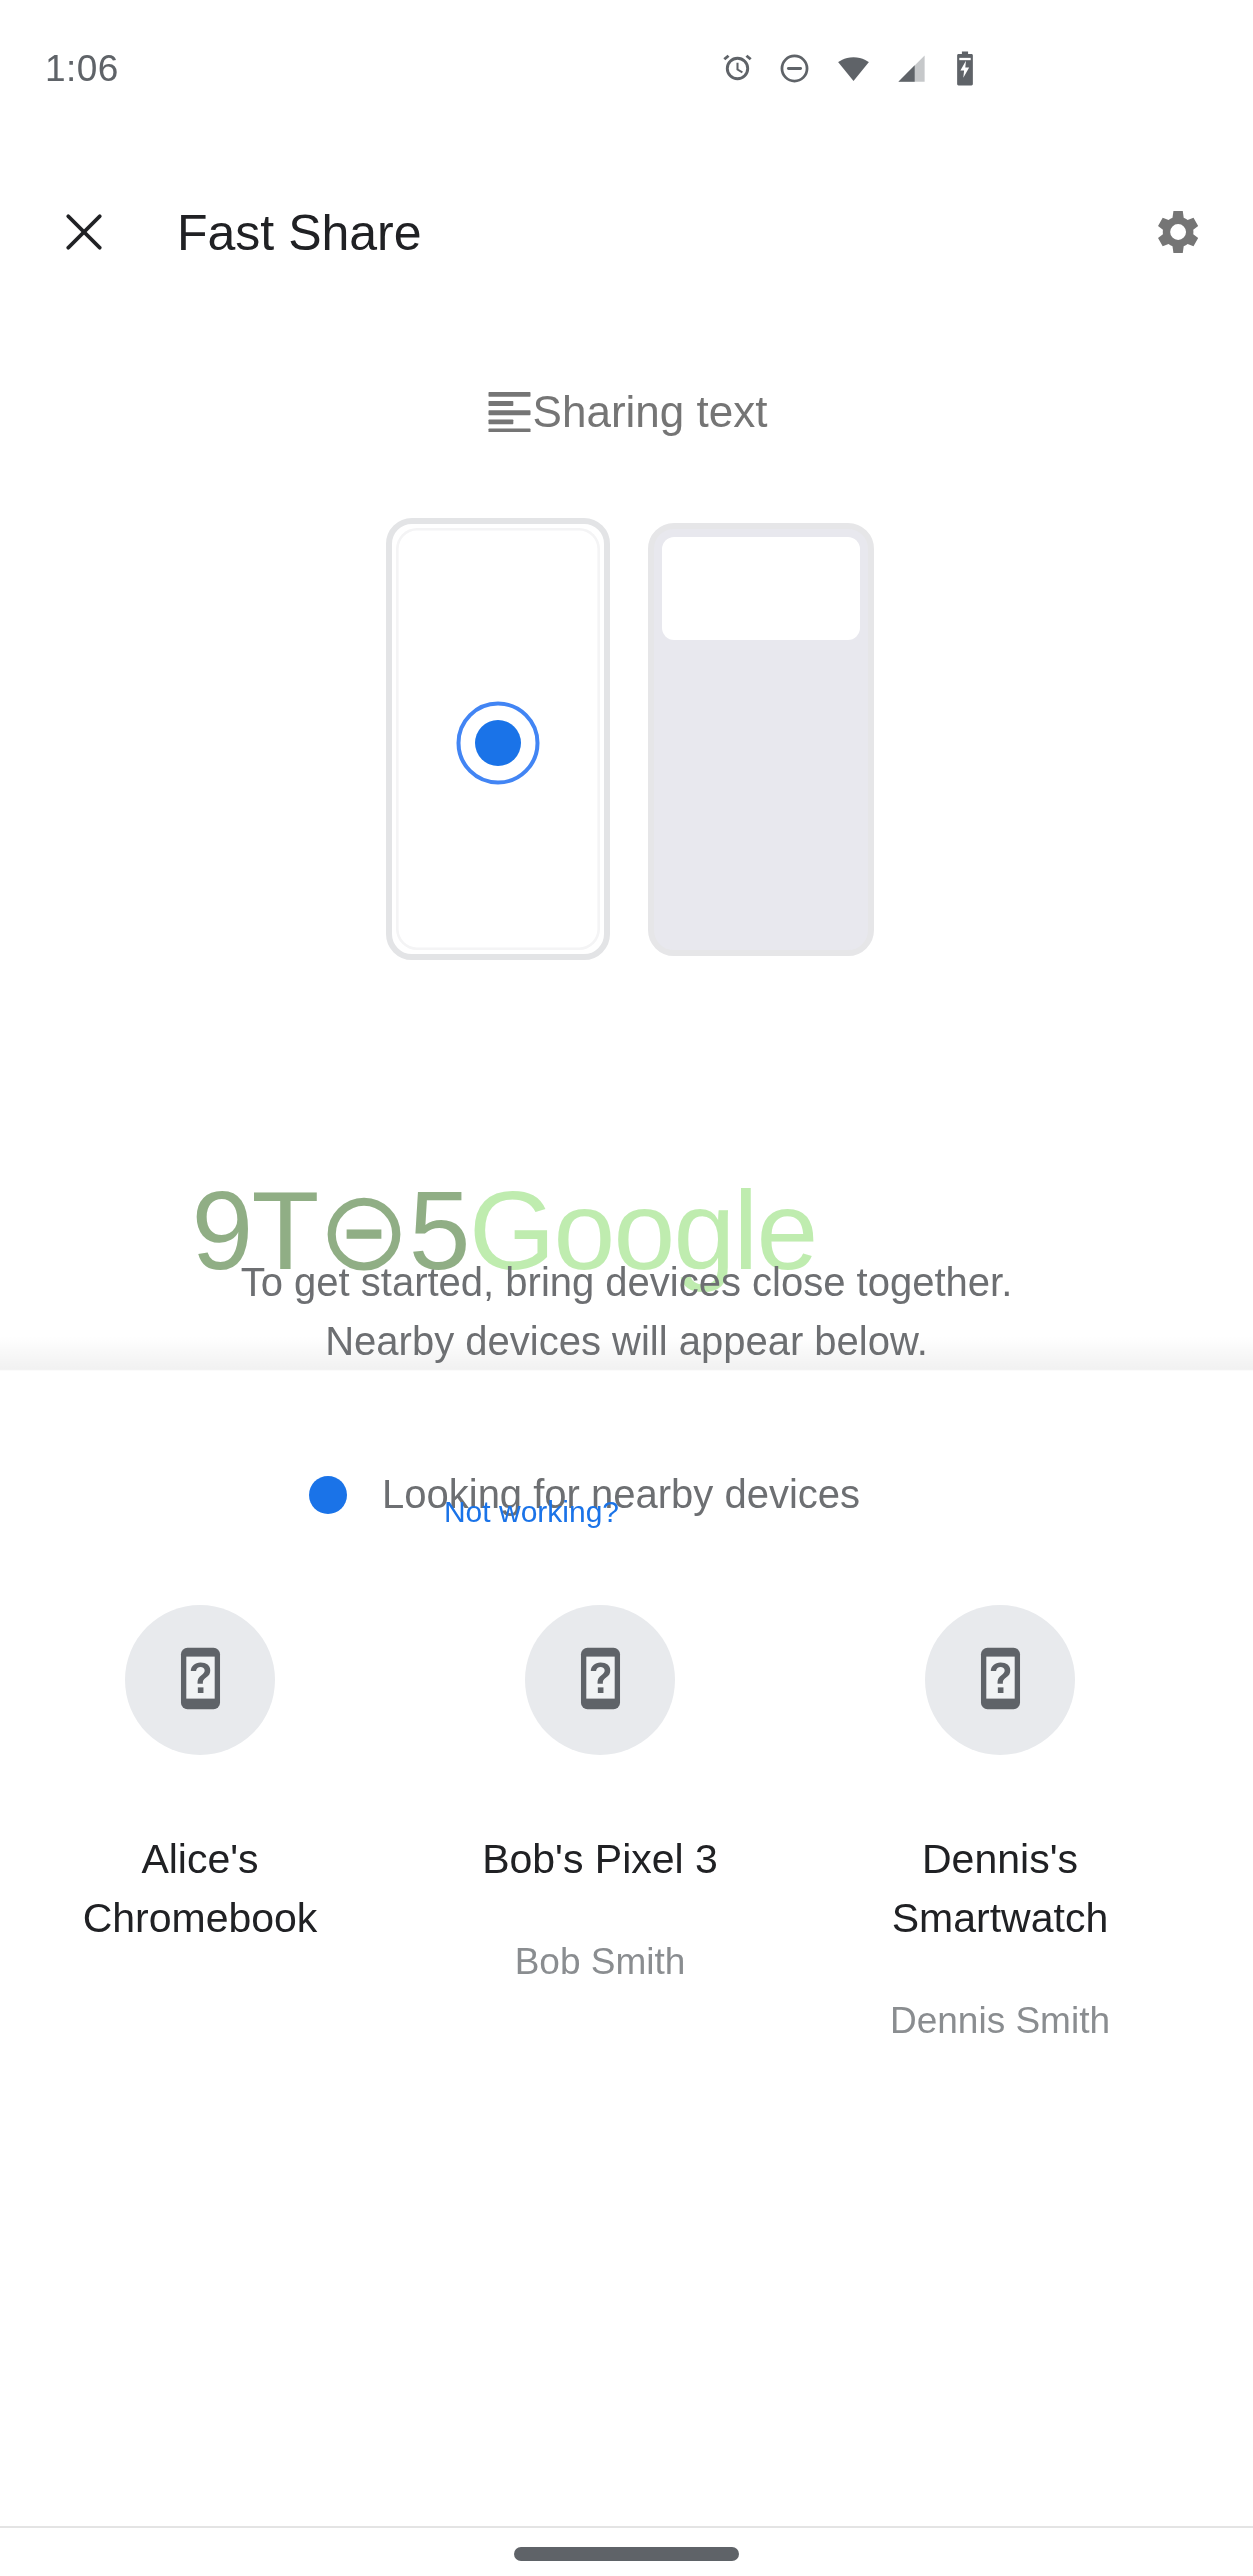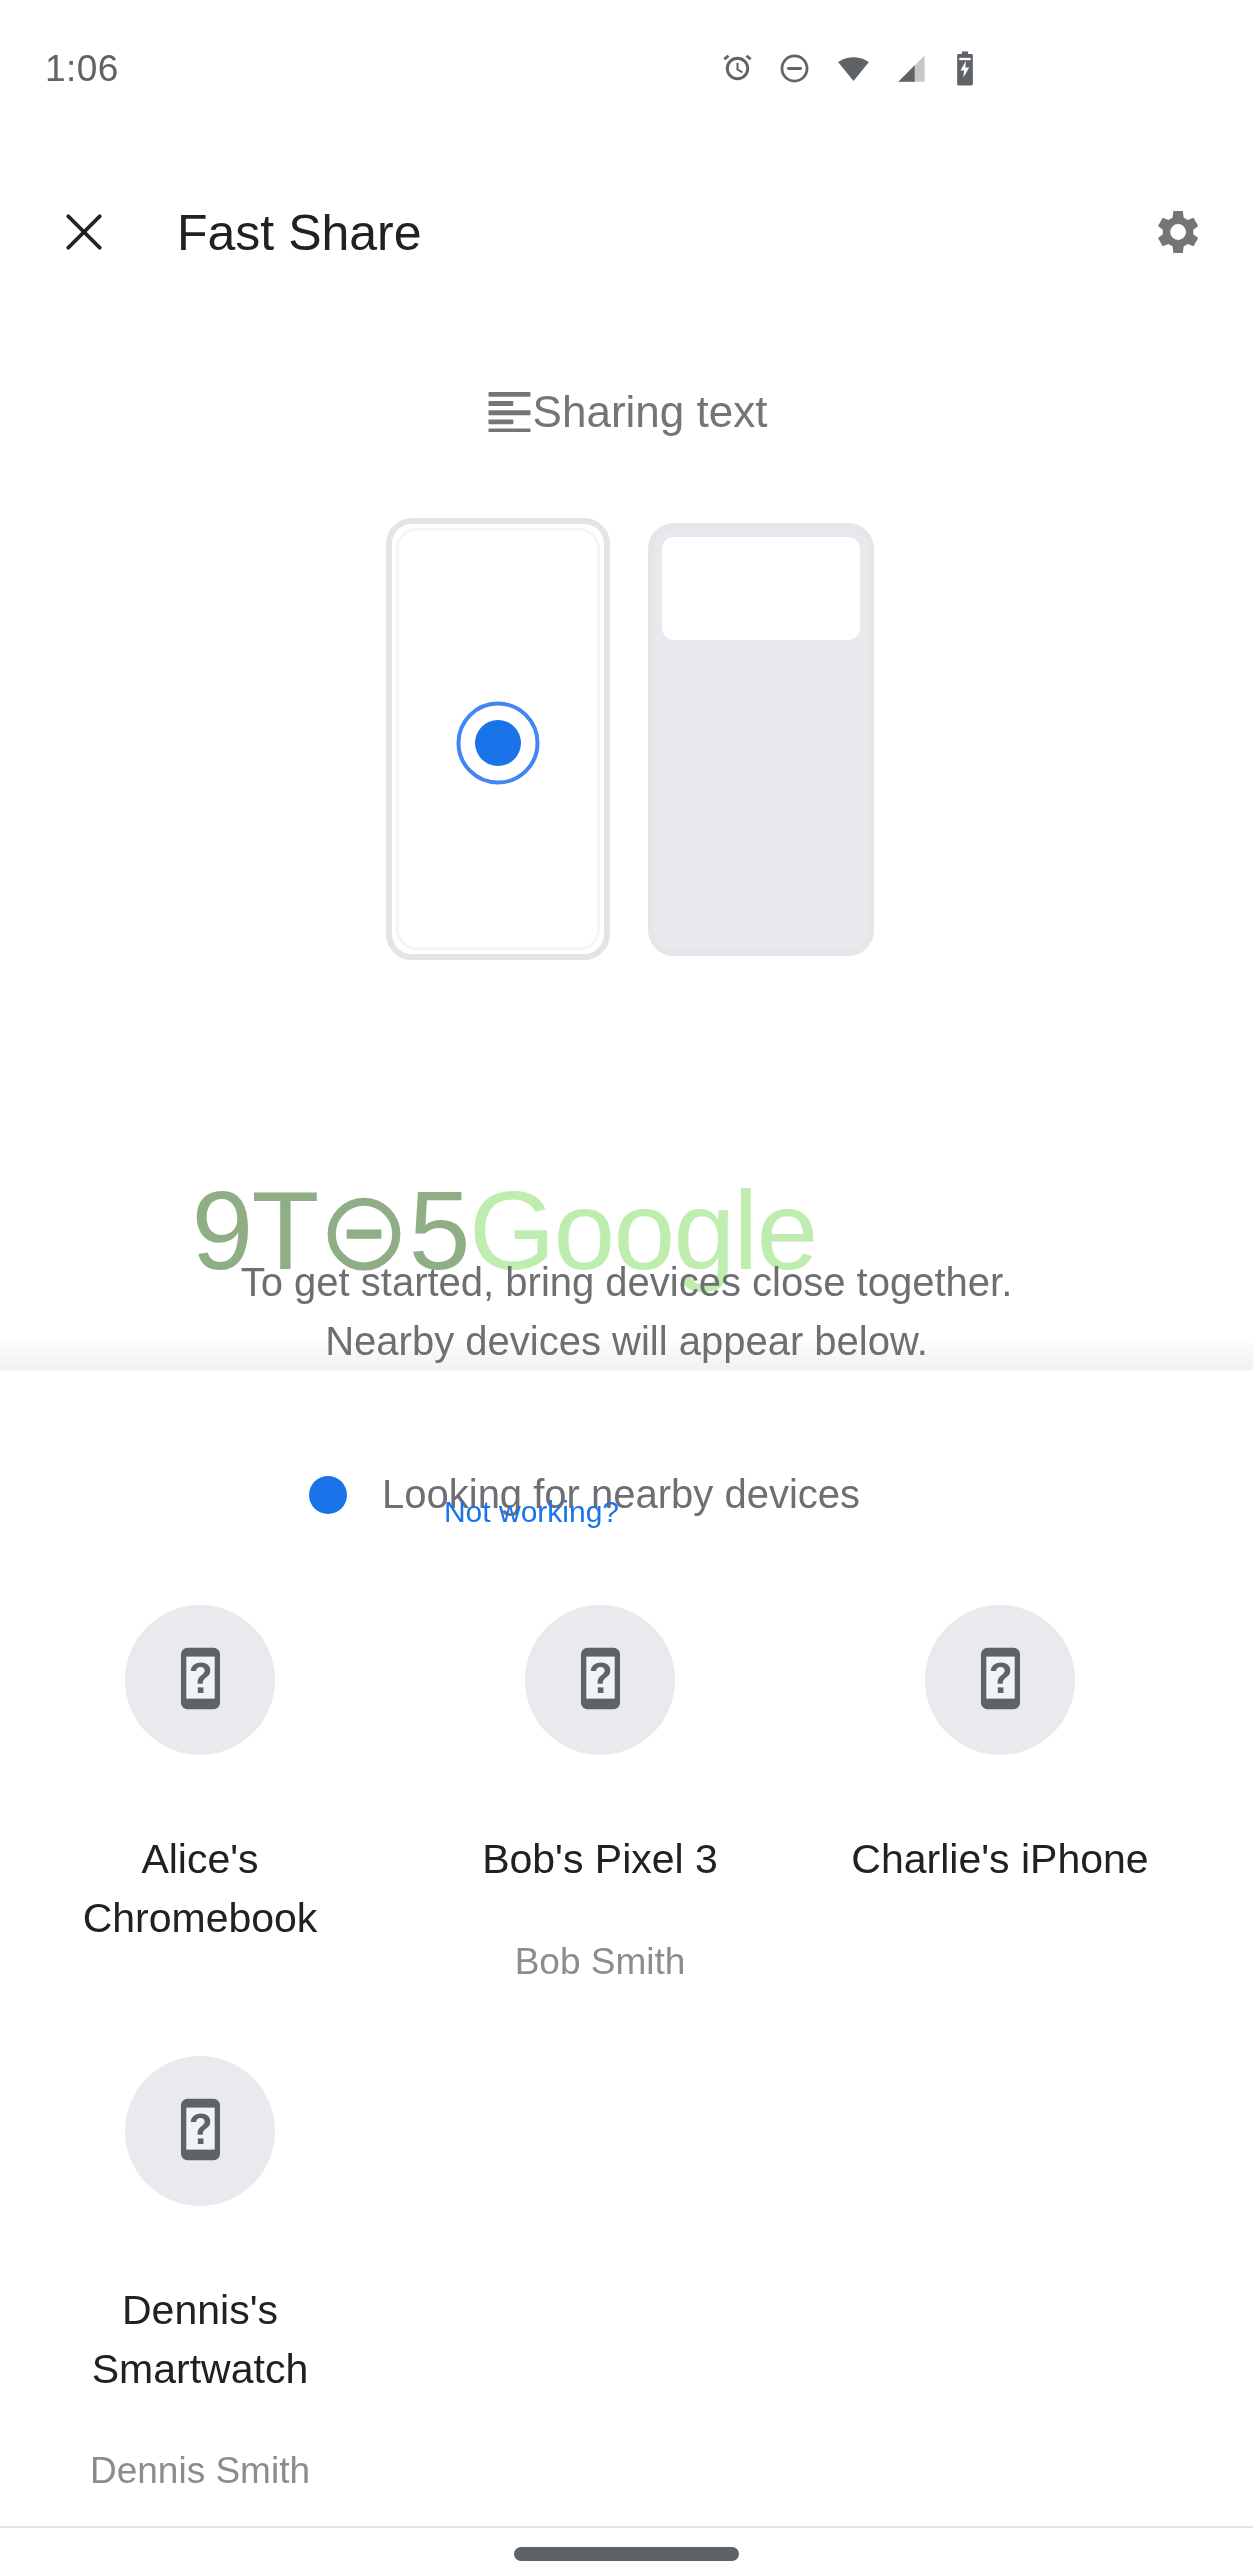--- a/index.html
+++ b/index.html
@@ -429,34 +429,20 @@
               <rect x="7.2" y="4.6" width="9.6" height="14.2" fill="#f1f3f4"></rect>
               <path d="M12 6.6c-1.9 0-3.2 1.2-3.3 2.9h1.8c.1-.9.7-1.4 1.5-1.4.8 0 1.4.5 1.4 1.2 0 .6-.3 1-1.1 1.6-.9.7-1.3 1.3-1.3 2.4v.5h1.8v-.4c0-.7.3-1.1 1.1-1.7 1-.7 1.4-1.4 1.4-2.5 0-1.6-1.3-2.6-3.3-2.6z" fill="#5f6368"></path>
               <rect x="11.1" y="15" width="1.9" height="1.9" fill="#5f6368"></rect>
             </svg>
           </span>
         </div>
         <div class="device-name">Bob's Pixel 3</div>
         <div class="device-owner">Bob Smith</div>
       </div>
 
-      <div class="device">
-        <div class="device-avatar">
-          <span>
-            <svg width="71" height="71" viewBox="0 0 24 24" fill="#5f6368">
-              <rect x="5.4" y="1.6" width="13.2" height="20.8" rx="2.2"></rect>
-              <rect x="7.2" y="4.6" width="9.6" height="14.2" fill="#f1f3f4"></rect>
-              <path d="M12 6.6c-1.9 0-3.2 1.2-3.3 2.9h1.8c.1-.9.7-1.4 1.5-1.4.8 0 1.4.5 1.4 1.2 0 .6-.3 1-1.1 1.6-.9.7-1.3 1.3-1.3 2.4v.5h1.8v-.4c0-.7.3-1.1 1.1-1.7 1-.7 1.4-1.4 1.4-2.5 0-1.6-1.3-2.6-3.3-2.6z" fill="#5f6368"></path>
-              <rect x="11.1" y="15" width="1.9" height="1.9" fill="#5f6368"></rect>
-            </svg>
-          </span>
-        </div>
-        <div class="device-name">Charlie's iPhone</div>
-        <div class="device-owner"></div>
-      </div>
 
       <div class="device">
         <div class="device-avatar">
           <span>
             <svg width="71" height="71" viewBox="0 0 24 24" fill="#5f6368">
               <rect x="5.4" y="1.6" width="13.2" height="20.8" rx="2.2"></rect>
               <rect x="7.2" y="4.6" width="9.6" height="14.2" fill="#f1f3f4"></rect>
               <path d="M12 6.6c-1.9 0-3.2 1.2-3.3 2.9h1.8c.1-.9.7-1.4 1.5-1.4.8 0 1.4.5 1.4 1.2 0 .6-.3 1-1.1 1.6-.9.7-1.3 1.3-1.3 2.4v.5h1.8v-.4c0-.7.3-1.1 1.1-1.7 1-.7 1.4-1.4 1.4-2.5 0-1.6-1.3-2.6-3.3-2.6z" fill="#5f6368"></path>
               <rect x="11.1" y="15" width="1.9" height="1.9" fill="#5f6368"></rect>
             </svg>

